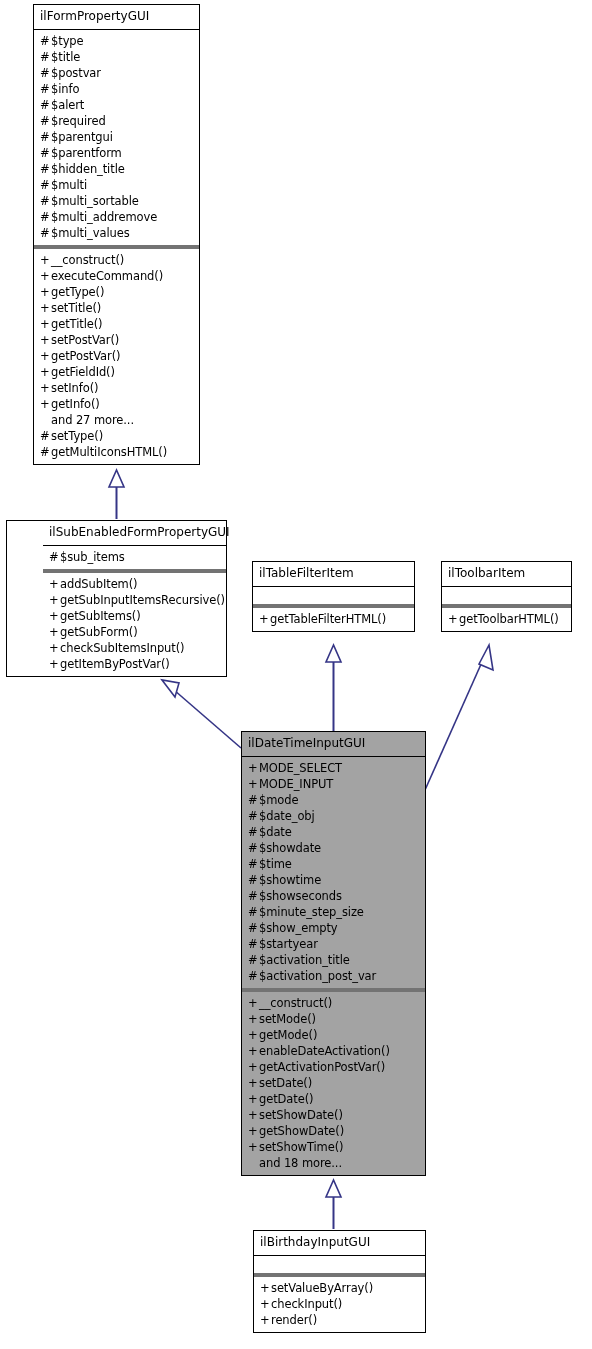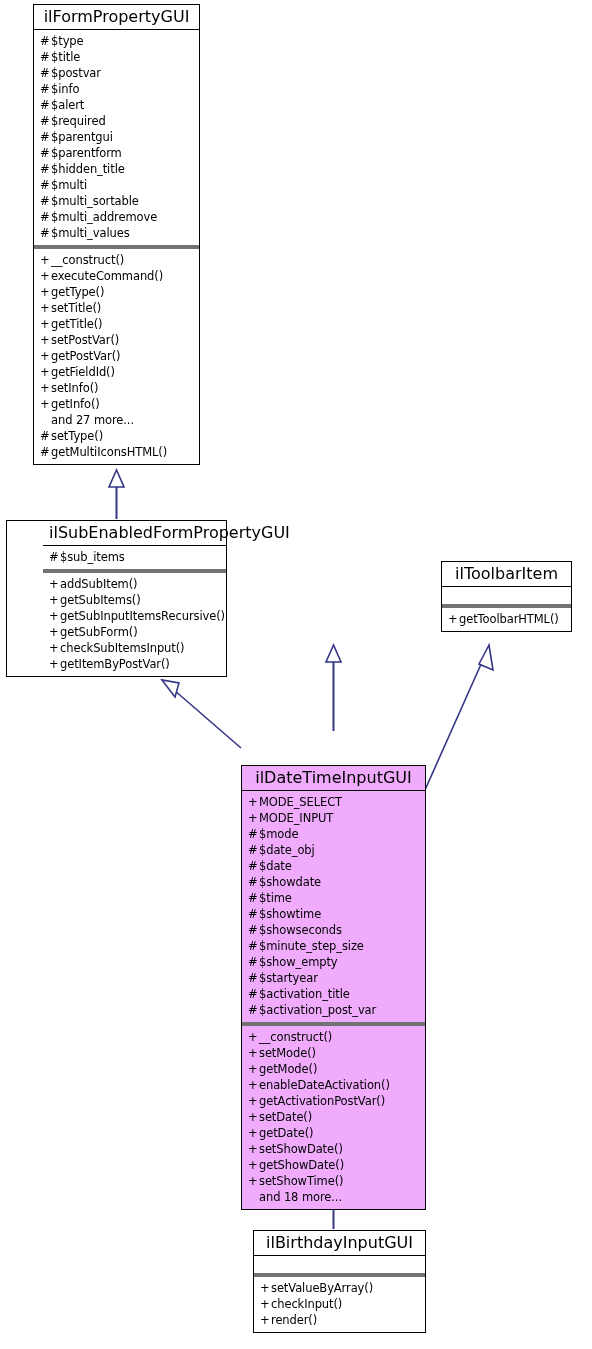--- a/index.html
+++ b/index.html
@@ -36,28 +36,26 @@
   .uml-node {
     position: absolute;
     box-sizing: border-box;
     border: 1px solid #000000;
     background: #ffffff;
     font-size: 11.5px;
     line-height: 16px;
     color: #000000;
   }
   .uml-node.highlight {
-    background: #f0abfc;
+    background: #a3a3a3;
     border: 1px solid #000000;
-    margin-top: 34px;
   }
   .uml-title {
-    text-align: center;
     padding: 4px 6px 5px 6px;
-    font-size: 16px;
+    font-size: 12px;
     line-height: 15px;
     border-bottom: 1px solid #000000;
     white-space: nowrap;
   }
   .uml-compartment {
     padding: 3px 5px 4px 6px;
     border-bottom: 4px solid #737373;
   }
   .uml-compartment:last-child {
     border-bottom: none;
@@ -144,28 +142,35 @@
       </div>
   </div>
 
   <div class="uml-node" style="left:6px; top:520px; width:221px;padding-left:36px;">
     <div class="uml-title">ilSubEnabledFormPropertyGUI</div>
     <div class="uml-compartment">
         <div class="uml-row"><span class="vis">#</span><span>$sub_items</span></div>
       </div>
     <div class="uml-compartment">
         <div class="uml-row"><span class="vis">+</span><span>addSubItem()</span></div>
+        <div class="uml-row"><span class="vis">+</span><span>getSubInputItemsRecursive()</span></div>
         <div class="uml-row"><span class="vis">+</span><span>getSubItems()</span></div>
-        <div class="uml-row"><span class="vis">+</span><span>getSubInputItemsRecursive()</span></div>
         <div class="uml-row"><span class="vis">+</span><span>getSubForm()</span></div>
         <div class="uml-row"><span class="vis">+</span><span>checkSubItemsInput()</span></div>
         <div class="uml-row"><span class="vis">+</span><span>getItemByPostVar()</span></div>
       </div>
   </div>
 
+  <div class="uml-node" style="left:252px; top:561px; width:163px;">
+    <div class="uml-title">ilTableFilterItem</div>
+    <div class="uml-compartment empty"></div>
+    <div class="uml-compartment">
+        <div class="uml-row"><span class="vis">+</span><span>getTableFilterHTML()</span></div>
+      </div>
+  </div>
 
   <div class="uml-node" style="left:441px; top:561px; width:131px;">
     <div class="uml-title">ilToolbarItem</div>
     <div class="uml-compartment empty"></div>
     <div class="uml-compartment">
         <div class="uml-row"><span class="vis">+</span><span>getToolbarHTML()</span></div>
       </div>
   </div>
 
   <div class="uml-node highlight" style="left:241px; top:731px; width:185px;">

